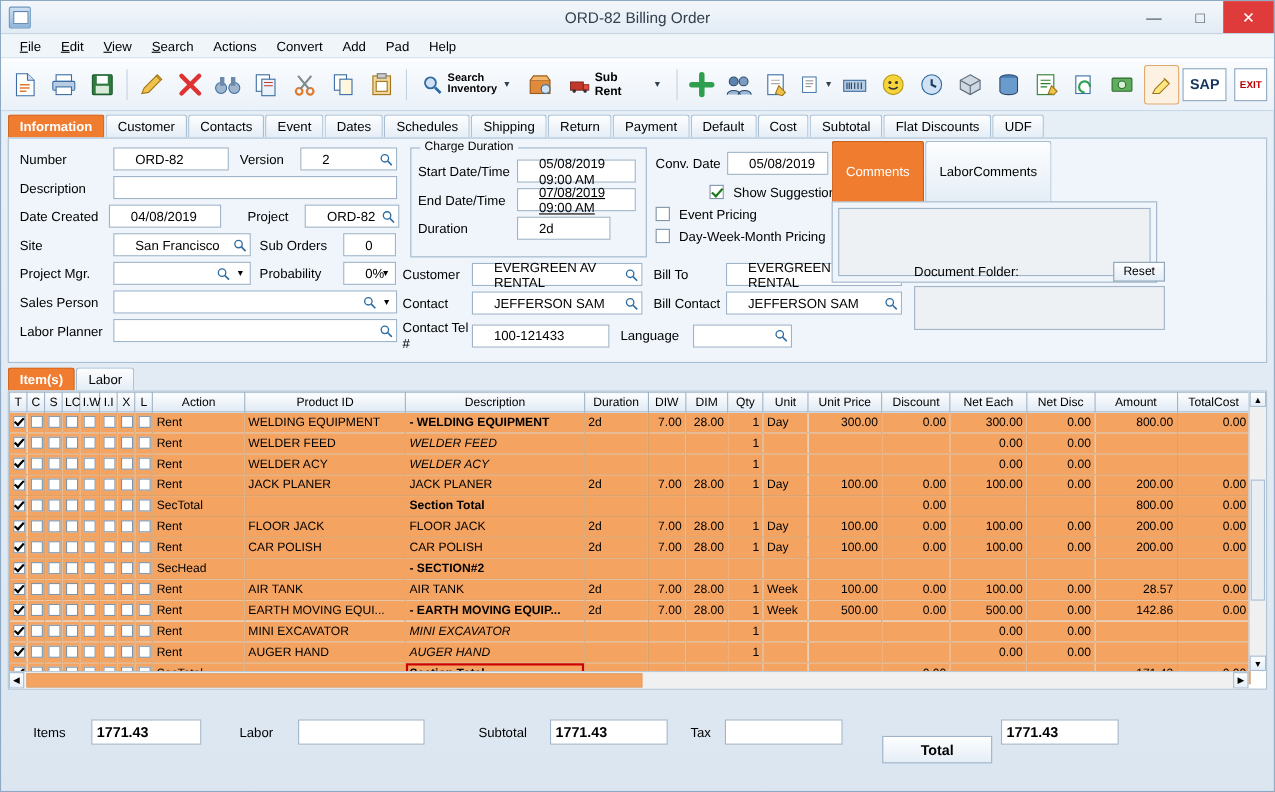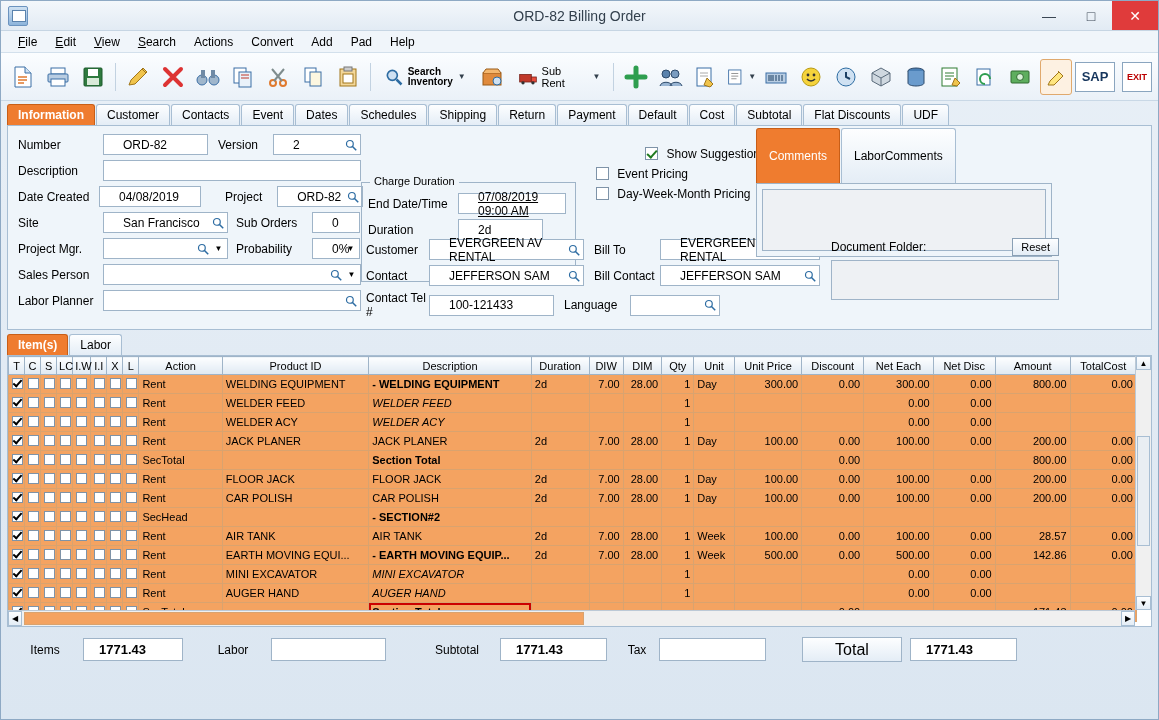--- a/index.html
+++ b/index.html
@@ -163,23 +163,23 @@
         display:flex;align-items:center;justify-content:center;font-size:8px;position:absolute;}
   .hscroll {
     position:absolute;left:0;right:16px;bottom:0;height:16px;background:#f0f0f0;
     border-top:1px solid #bcc9d6;
   }
   .hthumb{position:absolute;top:1px;bottom:1px;left:16px;width:560px;background:#f4a361;border:1px solid #d9a36f;}
   
   .footer { display:flex; align-items:center; gap:8px; padding:10px 14px; }
   .ft-lbl{font-size:12px;}
   .ft-inp{border:1px solid #9fb4c8;background:#fff;height:23px;font-size:13px;font-weight:bold;
-          padding:2px 15px;display:flex;align-items:center;}
+          padding:2px 4px;display:flex;align-items:center;}
   .total-btn{border:1px solid #9fb4c8;background:linear-gradient(#fdfeff,#e4edf6);height:25px;
-             display:flex;align-items:center;justify-content:center;font-weight:normal;font-size:16px;}
+             display:flex;align-items:center;justify-content:center;font-weight:bold;font-size:13px;margin-top:32px;}
 </style>
 </head>
 <body>
 
 <div class="window">
 
   <div class="titlebar">
     <div class="app-icon"></div>
     <div class="title-text">ORD-82 Billing Order</div>
     <div class="win-buttons">
@@ -289,21 +289,21 @@
           <circle cx="17" cy="16" r="4" fill="#cfe1f2" stroke="#2d6ca2"></circle>
         </svg>
     </div>
     <div class="tbtn wide">
       <svg width="20" height="20" viewBox="0 0 24 24">
           <rect x="2" y="9" width="14" height="9" fill="#c0392b" stroke="#7b241c"></rect>
           <rect x="16" y="12" width="6" height="6" fill="#e74c3c" stroke="#7b241c"></rect>
           <circle cx="6" cy="19" r="2" fill="#333"></circle>
           <circle cx="18" cy="19" r="2" fill="#333"></circle>
         </svg>
-      <span style="font-weight:normal;font-size:11px;">Sub Rent</span>
+      <span style="font-weight:bold;font-size:11px;">Sub Rent</span>
       <span class="drop-arrow">▼</span>
     </div>
     <div class="tsep"></div>
     <div class="tbtn">
       <svg width="24" height="24" viewBox="0 0 24 24">
           <path d="M12 3v18M3 12h18" stroke="#2e9e4f" stroke-width="5" stroke-linecap="round"></path>
         </svg>
     </div>
     <div class="tbtn">
       <svg width="26" height="24" viewBox="0 0 26 24">
@@ -493,35 +493,43 @@
           <span class="mag">
             <svg width="12" height="12" viewBox="0 0 16 16">
                 <circle cx="6.5" cy="6.5" r="4.5" fill="none" stroke="#2d6ca2" stroke-width="1.6"></circle>
                 <path d="M10 10l5 5" stroke="#2d6ca2" stroke-width="2"></path>
               </svg>
           </span>
         </div>
       </div>
     </div>
 
-    <div class="gbox" style="left:353px;top:8px;width:215px;height:100px;margin-top:48px;">
+    <div class="gbox" style="left:365px;top:8px;width:215px;height:100px;">
       <div class="legend">Charge Duration</div>
       <div style="padding:10px 6px 0 6px;">
         <div class="fieldrow">
+          <div class="lbl" style="width:90px;">Start Date/Time</div>
+          <div class="inp" style="width:108px;">05/08/2019 09:00 AM</div>
+        </div>
+        <div class="fieldrow">
           <div class="lbl" style="width:90px;">End Date/Time</div>
           <div class="inp" style="width:108px;text-decoration:underline;">07/08/2019 09:00 AM</div>
         </div>
         <div class="fieldrow">
           <div class="lbl" style="width:90px;">Duration</div>
           <div class="inp" style="width:85px;">2d</div>
         </div>
       </div>
     </div>
 
     <div style="position:absolute;left:588px;top:12px;width:170px;">
+      <div class="fieldrow">
+        <div class="lbl" style="width:65px;">Conv. Date</div>
+        <div class="inp" style="width:92px;">05/08/2019</div>
+      </div>
       <div style="margin-top:9px;">
         <div style="margin-bottom:6px;text-align:right;">
           <span class="chk on"></span>
           <span>Show Suggestions</span>
         </div>
         <div style="margin-bottom:6px;">
           <span class="chk"></span>
           <span>Event Pricing</span>
         </div>
         <div>

